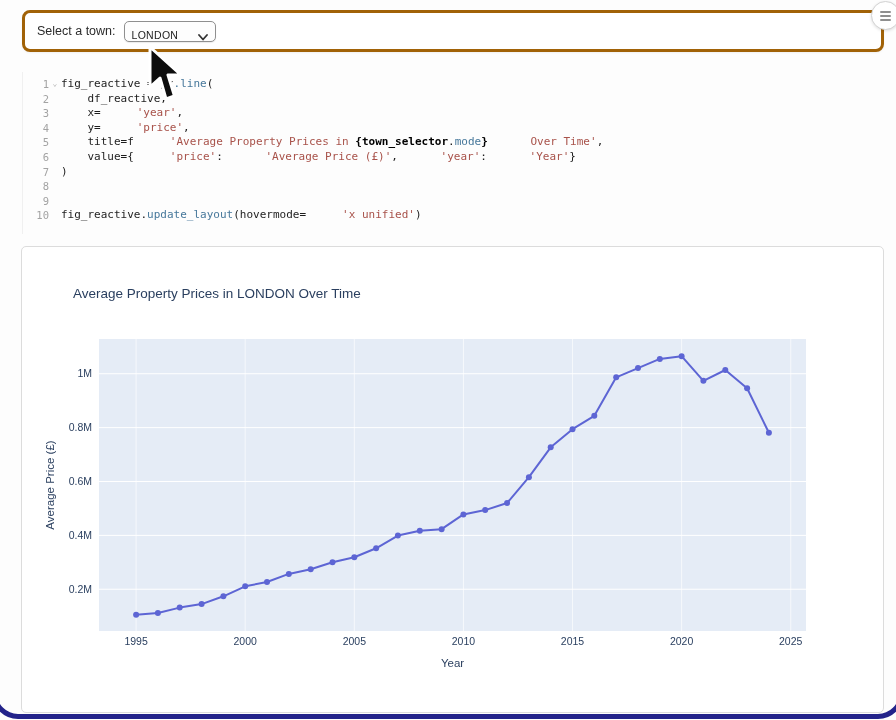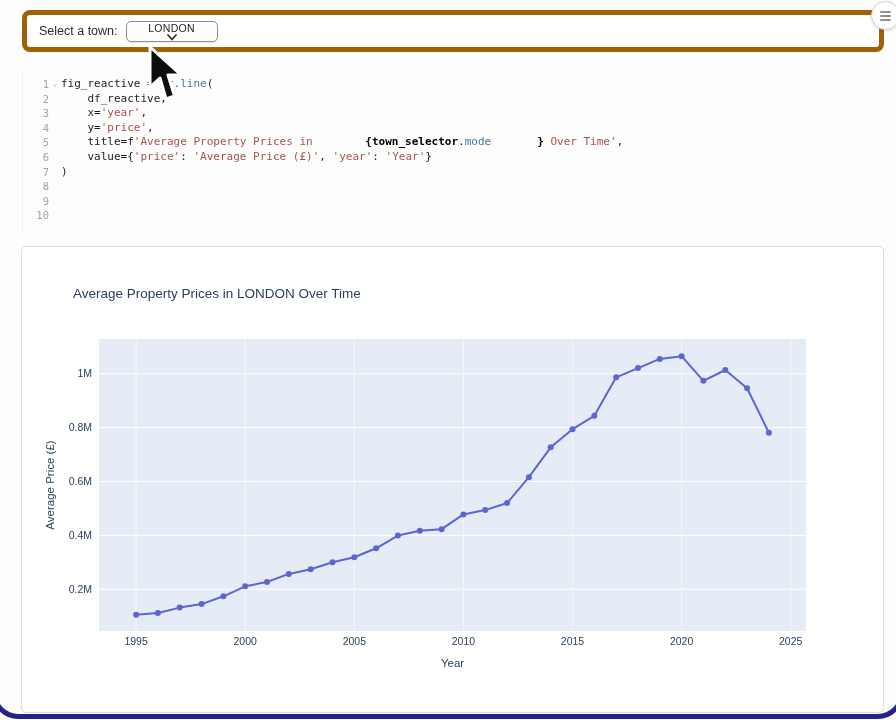--- a/index.html
+++ b/index.html
@@ -6,27 +6,27 @@
   html,body { width:896px; height:720px; overflow:hidden; background:#fdfdfd;
               font-family:"Liberation Sans", sans-serif; }
   .page { position:relative; width:896px; height:720px; }
 
   
   .frame { position:absolute; left:-8px; top:-16px; width:912px; height:735px;
            border:5px solid #23238a; border-radius:26px; pointer-events:none; z-index:50; }
 
   
   .controls-bar { position:absolute; left:22px; top:10px; width:862px; height:42px;
-                  background:#ffffff; border:5px solid #a16207; border-radius:8px;
+                  background:#ffffff; border:3px solid #a16207; border-radius:8px;
                   box-shadow:0 1px 2px rgba(0,0,0,0.05);
                   display:flex; align-items:center; padding-left:12px; }
   .ctl-label { font-size:12.5px; color:#2b2b2b; }
   .select { margin-left:8px; width:92px; height:21px; background:#fdfdfd;
-            border:1px solid #8f8f8f; border-radius:5px; display:flex; align-items:center;
-            padding:0 7px; box-shadow:0 1px 1px rgba(0,0,0,0.08); cursor:pointer;flex-direction:column; }
+            border:1px solid #8f8f8f; border-radius:5px; display:flex; align-items:flex-end;
+            padding:0 7px; box-shadow:0 1px 1px rgba(0,0,0,0.08); cursor:pointer; }
   .select .sel-val { font-size:10.5px; color:#1c1c1c; flex:1; letter-spacing:0.3px; }
   .select svg { flex:none; }
 
   
   .menu-btn { position:absolute; left:871px; top:1px; width:29px; height:29px;
               background:#fff; border:1px solid #d2d2d2; border-radius:50%;
               box-shadow:0 1px 3px rgba(0,0,0,0.12);
               display:flex; flex-direction:column; justify-content:center; align-items:center;
               gap:2px; z-index:40; }
   .menu-btn .bar { width:11px; height:2px; background:#8f8f8f; border-radius:1px; }
@@ -34,23 +34,23 @@
   
   .code-cell { position:absolute; left:22px; top:72px; width:862px; min-height:162px;
                border-left:1px solid #f0f0f0; padding-top:5px; background:transparent; }
   .code-row { display:flex; height:14.6px; line-height:14.6px;
               font-family:"DejaVu Sans Mono","Liberation Mono",monospace; font-size:11px; }
   .code-row .gut { width:26px; text-align:right; color:#a3a3a3; font-size:10.5px;
                    flex:none; user-select:none; }
   .code-row .fold { width:12px; color:#b5b5b5; font-size:8px; text-align:center; flex:none; }
   .code-row .src { white-space:pre; color:#1d1d1d; }
   .tk-d { color:#1d1d1d; }
-  .tk-s { color:#a8524a; }
+  .tk-s { color:#a8524a;margin-left:36px; }
   .tk-m { color:#47789b;text-align:center; }
-  .tk-b { color:#000; font-weight:700;margin-left:46px; }
+  .tk-b { color:#000; font-weight:700; }
 
   
   .chart-card { position:absolute; left:21px; top:246px; width:863px; height:467px;
                 background:#fff; border:1px solid #dcdcdc; border-radius:5px;
                 overflow:hidden; }
   .chart-card svg { display:block; }
 
   
   .cursor { position:absolute; left:147px; top:45px; z-index:60; pointer-events:none; }
 </style>
@@ -118,20 +118,21 @@
         <span class="fold"></span>
         <span class="src"></span>
       </div>
       <div class="code-row">
         <span class="gut">9</span>
         <span class="fold"></span>
       </div>
       <div class="code-row">
         <span class="gut">10</span>
         <span class="fold"></span>
+        <span class="src"><span class="tk-d">fig_reactive.</span><span class="tk-m">update_layout</span><span class="tk-d">(hovermode=</span><span class="tk-s">'x unified'</span><span class="tk-d">)</span></span>
       </div>
     </div>
 
   <div class="chart-card">
     <svg id="chart-svg" width="861" height="465">
         <rect x="77" y="92" width="707" height="292" fill="#e5ecf6"></rect>
         <line x1="114.09567901234657" y1="92" x2="114.09567901234657" y2="384" stroke="#ffffff" stroke-width="1" opacity="0.65"></line>
         <line x1="223.2006172839512" y1="92" x2="223.2006172839512" y2="384" stroke="#ffffff" stroke-width="1" opacity="0.65"></line>
         <line x1="332.3055555555558" y1="92" x2="332.3055555555558" y2="384" stroke="#ffffff" stroke-width="1" opacity="0.65"></line>
         <line x1="441.41049382716045" y1="92" x2="441.41049382716045" y2="384" stroke="#ffffff" stroke-width="1" opacity="0.65"></line>

